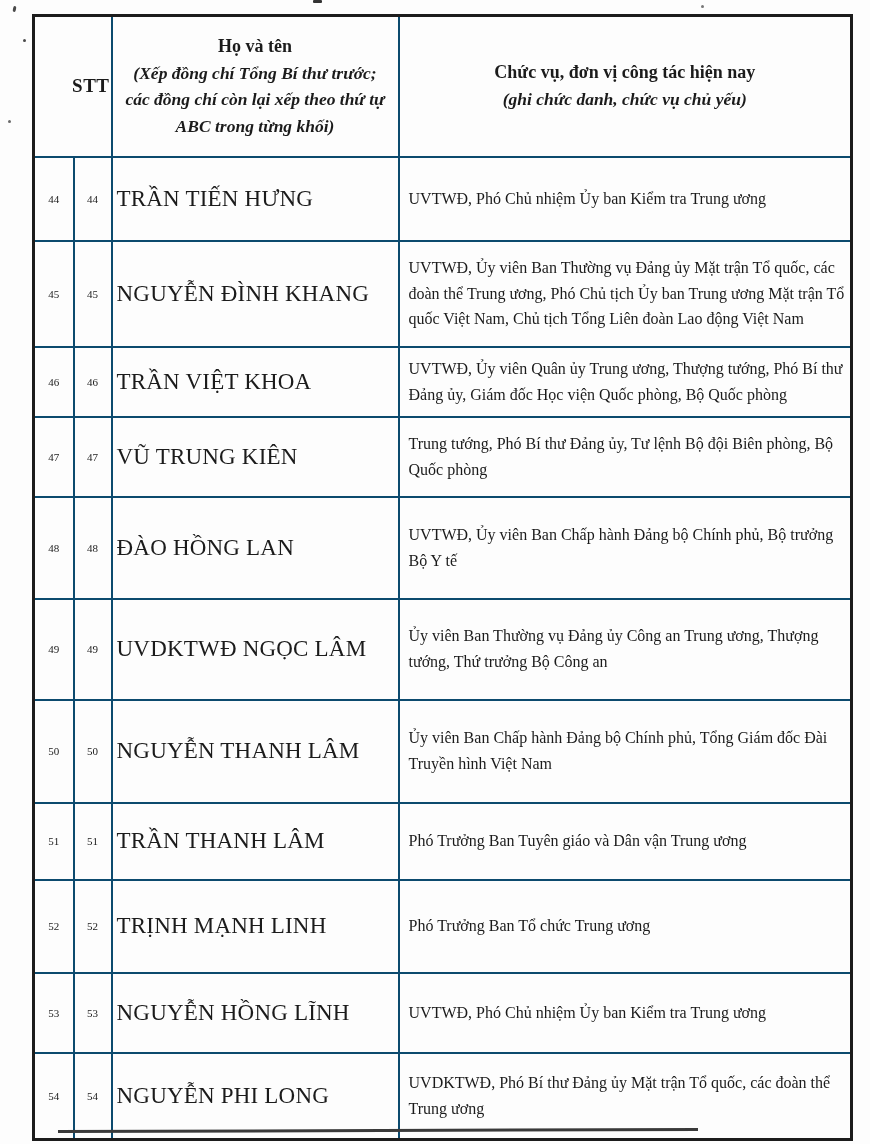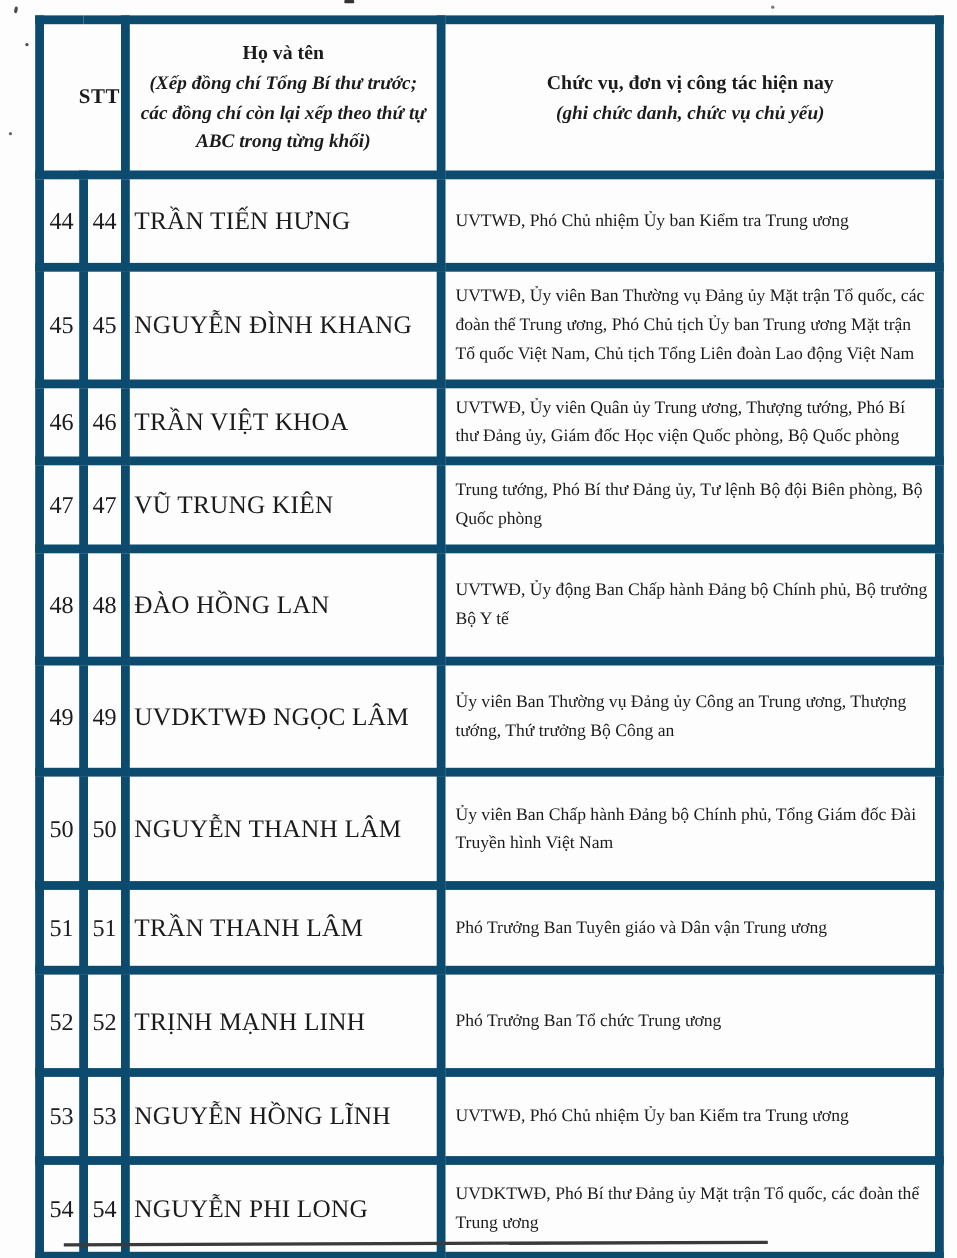--- a/index.html
+++ b/index.html
@@ -21,21 +21,21 @@
   }
   table.doc {
     position: absolute;
     left: 32px;
     top: 14px;
     width: 818px;
     border-collapse: collapse;
     table-layout: fixed;
   }
   table.doc th, table.doc td {
-    border: 8px solid #0c4a6e;
+    border: 2px solid #0c4a6e;
     vertical-align: middle;
     overflow: hidden;
   }
   table.doc { border: 3px solid #1c1c1c; }
   thead tr { height: 141px; }
   .th-stt {
     font-weight: bold;
     font-size: 19px;
     text-align: right;
     letter-spacing: 0.5px;
@@ -46,21 +46,21 @@
     font-size: 18px;
     line-height: 1.5;
   }
   .hn {
     font-style: italic;
     font-size: 17.5px;
     line-height: 1.52;
   }
   td.num {
     text-align: center;
-    font-size: 22px;
+    font-size: 11px;
   }
   td.name {
     font-size: 23px;
     padding-left: 4px;
     letter-spacing: 0.2px;
   }
   td.pos {
     font-size: 16px;
     line-height: 1.62;
     padding: 4px 4px 4px 9px;
@@ -154,21 +154,21 @@
         <tr>
     <td class="num">47</td>
     <td class="num">47</td>
     <td class="name">VŨ TRUNG KIÊN</td>
     <td class="pos">Trung tướng, Phó Bí thư Đảng ủy, Tư lệnh Bộ đội Biên phòng, Bộ Quốc phòng</td>
   </tr>
         <tr>
     <td class="num">48</td>
     <td class="num">48</td>
     <td class="name">ĐÀO HỒNG LAN</td>
-    <td class="pos">UVTWĐ, Ủy động Ban Chấp hành Đảng bộ Chính phủ, Bộ trưởng Bộ Y tế</td>
+    <td class="pos">UVTWĐ, Ủy viên Ban Chấp hành Đảng bộ Chính phủ, Bộ trưởng Bộ Y tế</td>
   </tr>
         <tr>
     <td class="num">49</td>
     <td class="num">49</td>
     <td class="name">UVDKTWĐ NGỌC LÂM</td>
     <td class="pos">Ủy viên Ban Thường vụ Đảng ủy Công an Trung ương, Thượng tướng, Thứ trưởng Bộ Công an</td>
   </tr>
         <tr>
     <td class="num">50</td>
     <td class="num">50</td>

